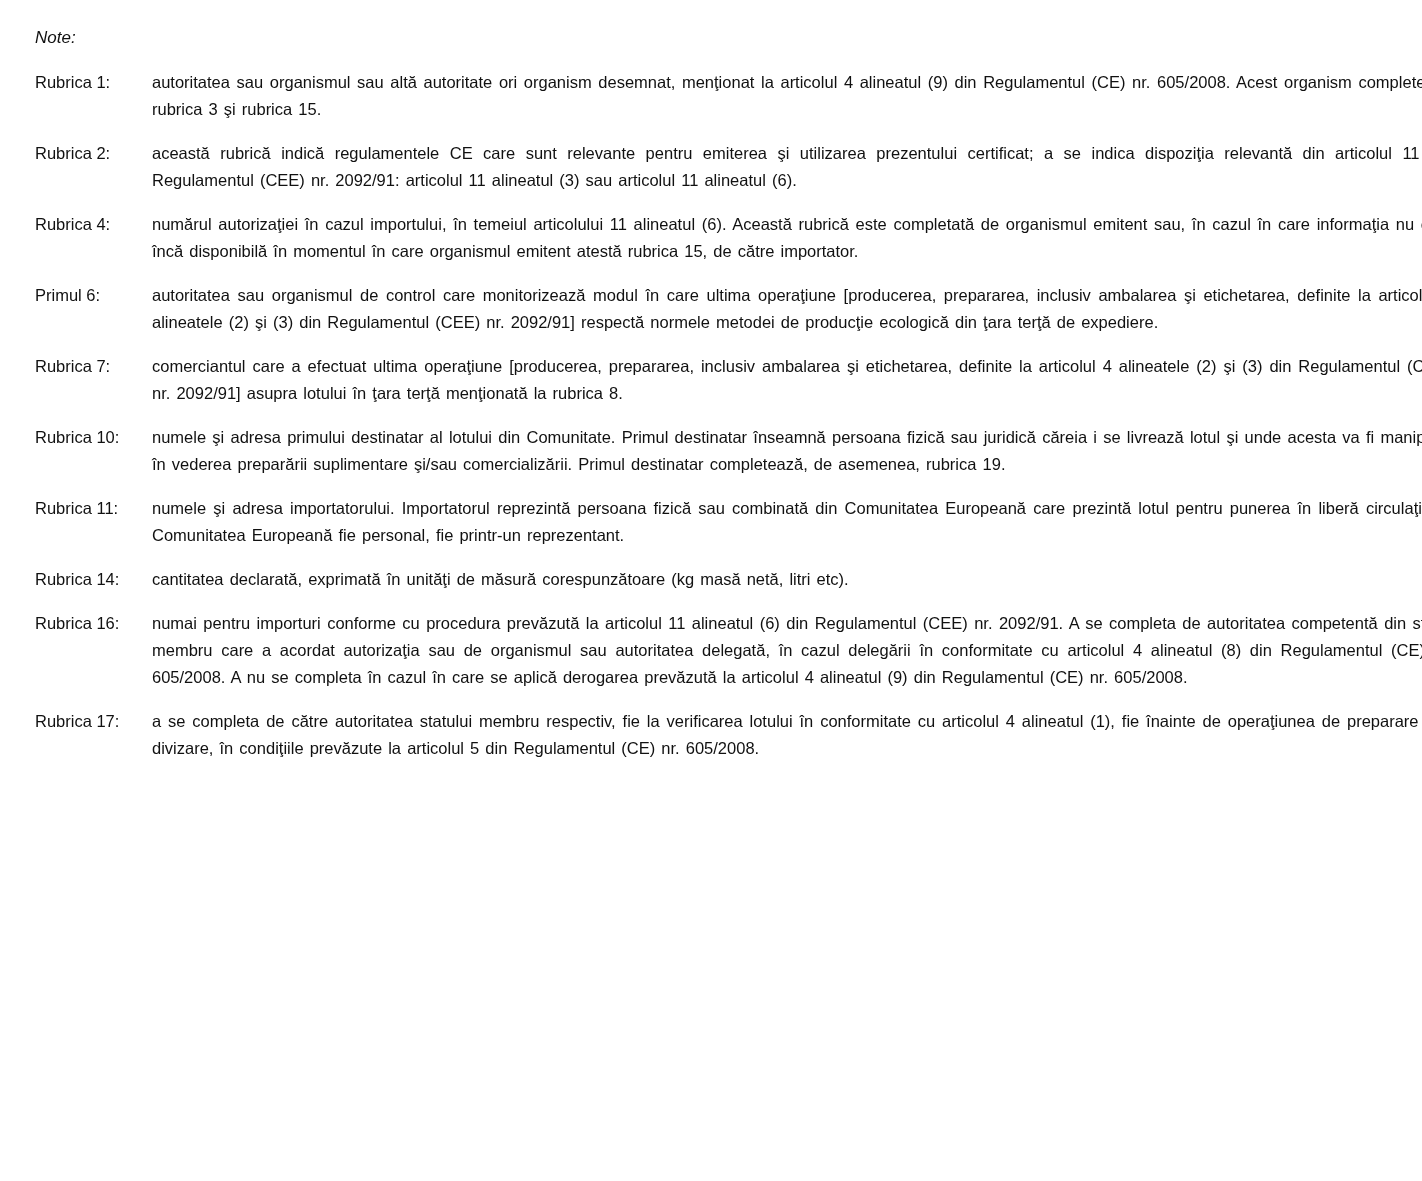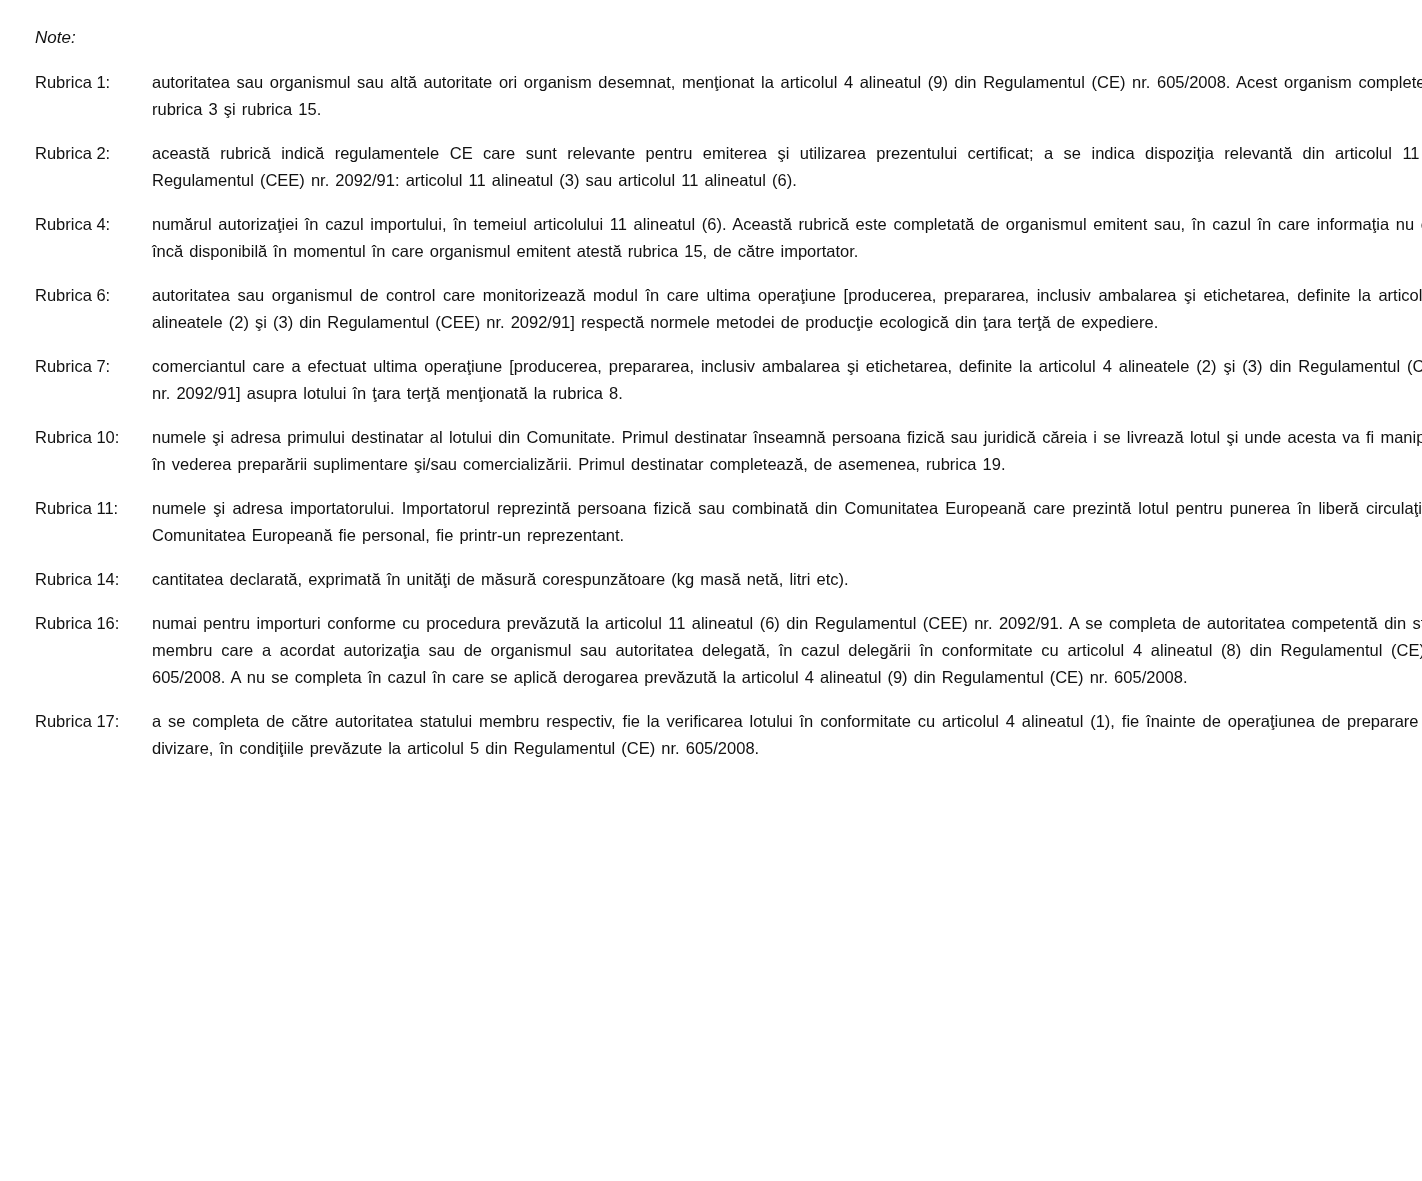--- a/index.html
+++ b/index.html
@@ -63,21 +63,21 @@
   </div>
 
 
   <div class="entry">
     <div class="entry-label">Rubrica 4:</div>
     <div class="entry-text">numărul autorizaţiei în cazul importului, în temeiul articolului 11 alineatul (6). Această rubrică este completată de organismul emitent sau, în cazul în care informaţia nu este încă disponibilă în momentul în care organismul emitent atestă rubrica 15, de către importator.</div>
   </div>
 
 
   <div class="entry">
-    <div class="entry-label">Rubrica 6:</div>
+    <div class="entry-label">Primul 6:</div>
     <div class="entry-text">autoritatea sau organismul de control care monitorizează modul în care ultima operaţiune [producerea, prepararea, inclusiv ambalarea şi etichetarea, definite la articolul 4 alineatele (2) şi (3) din Regulamentul (CEE) nr. 2092/91] respectă normele metodei de producţie ecologică din ţara terţă de expediere.</div>
   </div>
 
   <div class="entry">
     <div class="entry-label">Rubrica 7:</div>
     <div class="entry-text">comerciantul care a efectuat ultima operaţiune [producerea, prepararea, inclusiv ambalarea şi etichetarea, definite la articolul 4 alineatele (2) şi (3) din Regulamentul (CEE) nr. 2092/91] asupra lotului în ţara terţă menţionată la rubrica 8.</div>
   </div>
 
 
   <div class="entry">

